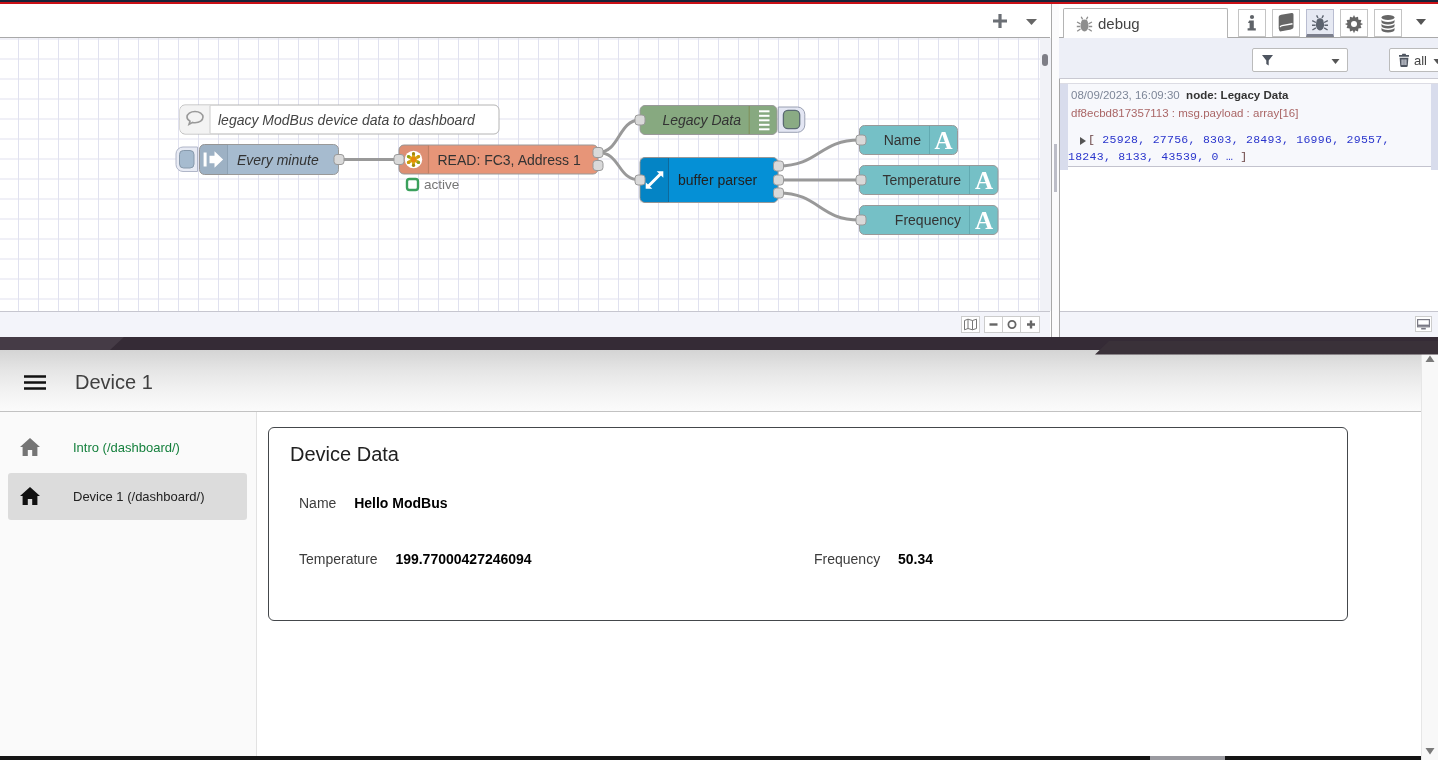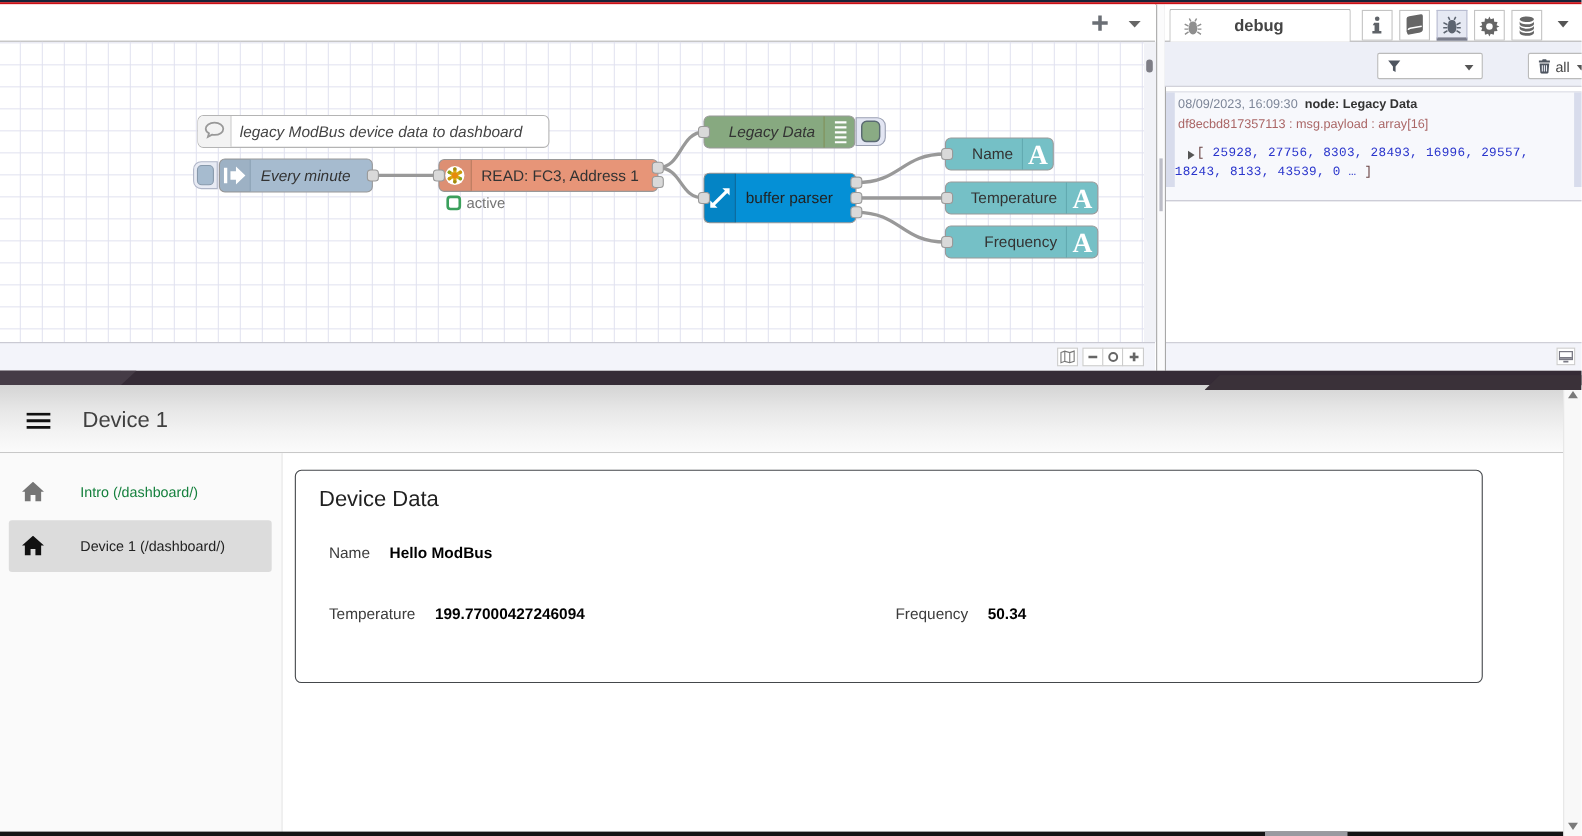--- a/index.html
+++ b/index.html
@@ -17,27 +17,27 @@
   #vthumb{left:1042px;top:54px;width:6px;height:12px;background:#7e7e86;border-radius:3px;}
   #edfooterL{left:0;top:311px;width:1050px;height:26px;background:#f3f4fa;border-top:1px solid #c6c6cf;box-sizing:border-box;}
   #edfooterR{left:1059px;top:311px;width:379px;height:26px;background:#f3f4fa;border-top:1px solid #c6c6cf;box-sizing:border-box;}
   #sep{left:1051px;top:4px;width:9px;height:333px;background:#fbfbfc;border-left:1px solid #a8a8a8;border-right:1px solid #a8a8a8;box-sizing:border-box;}
   #sepgrip{left:1054px;top:144px;width:3px;height:48px;background:#bcbdc7;}
   
   .zbtn{position:absolute;background:#fff;border:1px solid #ccc;box-sizing:border-box;color:#666;text-align:center;}
   
   #sidetabrow{left:1059px;top:4px;width:379px;height:34px;background:#fff;border-bottom:1px solid #a9a9a9;box-sizing:border-box;}
   #dbgtab{left:1063px;top:8px;width:165px;height:30px;background:#fff;border:1px solid #b4b4b4;border-bottom:none;border-radius:2px 2px 0 0;box-sizing:border-box;z-index:3;}
-  #dbgtab span{position:absolute;left:34px;top:6px;font-size:15px;font-weight:bold;color:#444;margin-left:24px;}
+  #dbgtab span{position:absolute;left:34px;top:6px;font-size:15px;font-weight:normal;color:#444;}
   .sbtn{position:absolute;top:9px;width:28px;height:28px;background:#fff;border:1px solid #c4c4c4;box-sizing:border-box;}
   .sbtn.active{background:#e6e9f3;border-color:#b9bdd1;border-bottom:3px solid #7c7f8d;}
   #filterrow{left:1059px;top:38px;width:379px;height:41px;background:#edeff7;border-bottom:1px solid #c9c9d2;box-sizing:border-box;}
   .fbtn{position:absolute;top:48px;height:24px;background:#fff;border:1px solid #bbb;border-radius:2px;box-sizing:border-box;font-size:13px;color:#444;}
   #msgarea{left:1060px;top:79px;width:378px;height:232px;background:#fff;}
-  #msgblock{left:1060px;top:83px;width:378px;height:100px;background:#f7f8fc;border-bottom:1px solid #c3c3ce;border-top:1px solid #dcdce4;box-sizing:border-box;}
+  #msgblock{left:1060px;top:83px;width:378px;height:84px;background:#f7f8fc;border-bottom:1px solid #c3c3ce;border-top:1px solid #dcdce4;box-sizing:border-box;}
   #msgstripeL{left:1060px;top:84px;width:8px;height:86px;background:#d8dcec;}
   #msgstripeR{left:1431px;top:84px;width:7px;height:86px;background:#d8dcec;}
   .meta{font-size:11.5px;color:#7d8698;}
   .metanode{font-size:11.5px;color:#333;font-weight:bold;}
   .msgpath{font-size:11.5px;color:#a66;}
   .payload{font-family:"Liberation Mono",monospace;font-size:11.5px;color:#2a35cc;letter-spacing:0.28px;}
   .brk{color:#6b4444;}
   
   #darkstrip{left:0;top:337px;width:1438px;height:13.5px;background:#352b36;}
   #darkstrip2{left:1095px;top:341px;width:343px;height:13.5px;background:#3a3139;clip-path:polygon(14px 0,100% 0,100% 100%,0 100%);z-index:6;}

